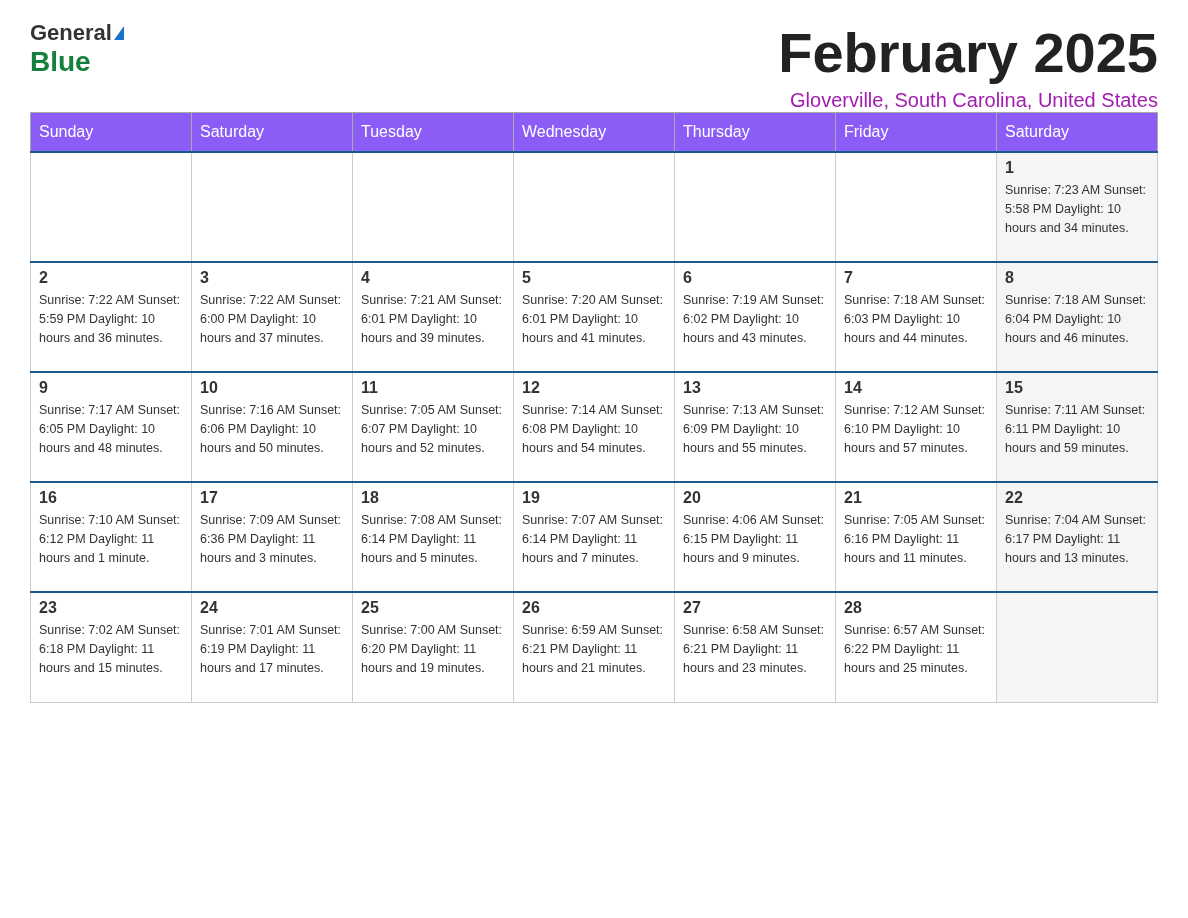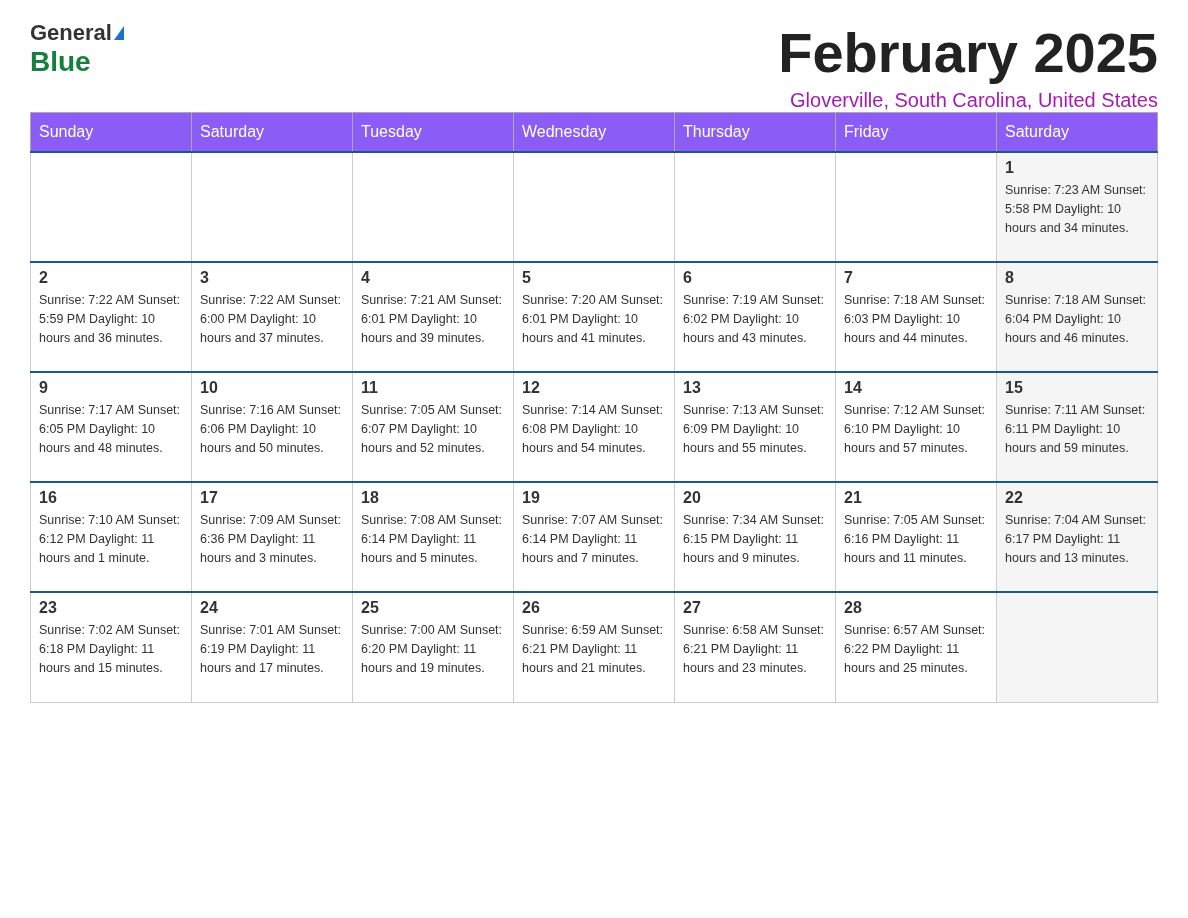--- a/index.html
+++ b/index.html
@@ -252,21 +252,21 @@
 Daylight: 11 hours and 5 minutes.</div>
         </td>
         <td>
           <span class="day-number">19</span>
           <div class="day-info">Sunrise: 7:07 AM
 Sunset: 6:14 PM
 Daylight: 11 hours and 7 minutes.</div>
         </td>
         <td>
           <span class="day-number">20</span>
-          <div class="day-info">Sunrise: 7:34 AM
+          <div class="day-info">Sunrise: 4:06 AM
 Sunset: 6:15 PM
 Daylight: 11 hours and 9 minutes.</div>
         </td>
         <td>
           <span class="day-number">21</span>
           <div class="day-info">Sunrise: 7:05 AM
 Sunset: 6:16 PM
 Daylight: 11 hours and 11 minutes.</div>
         </td>
         <td class="shaded">

